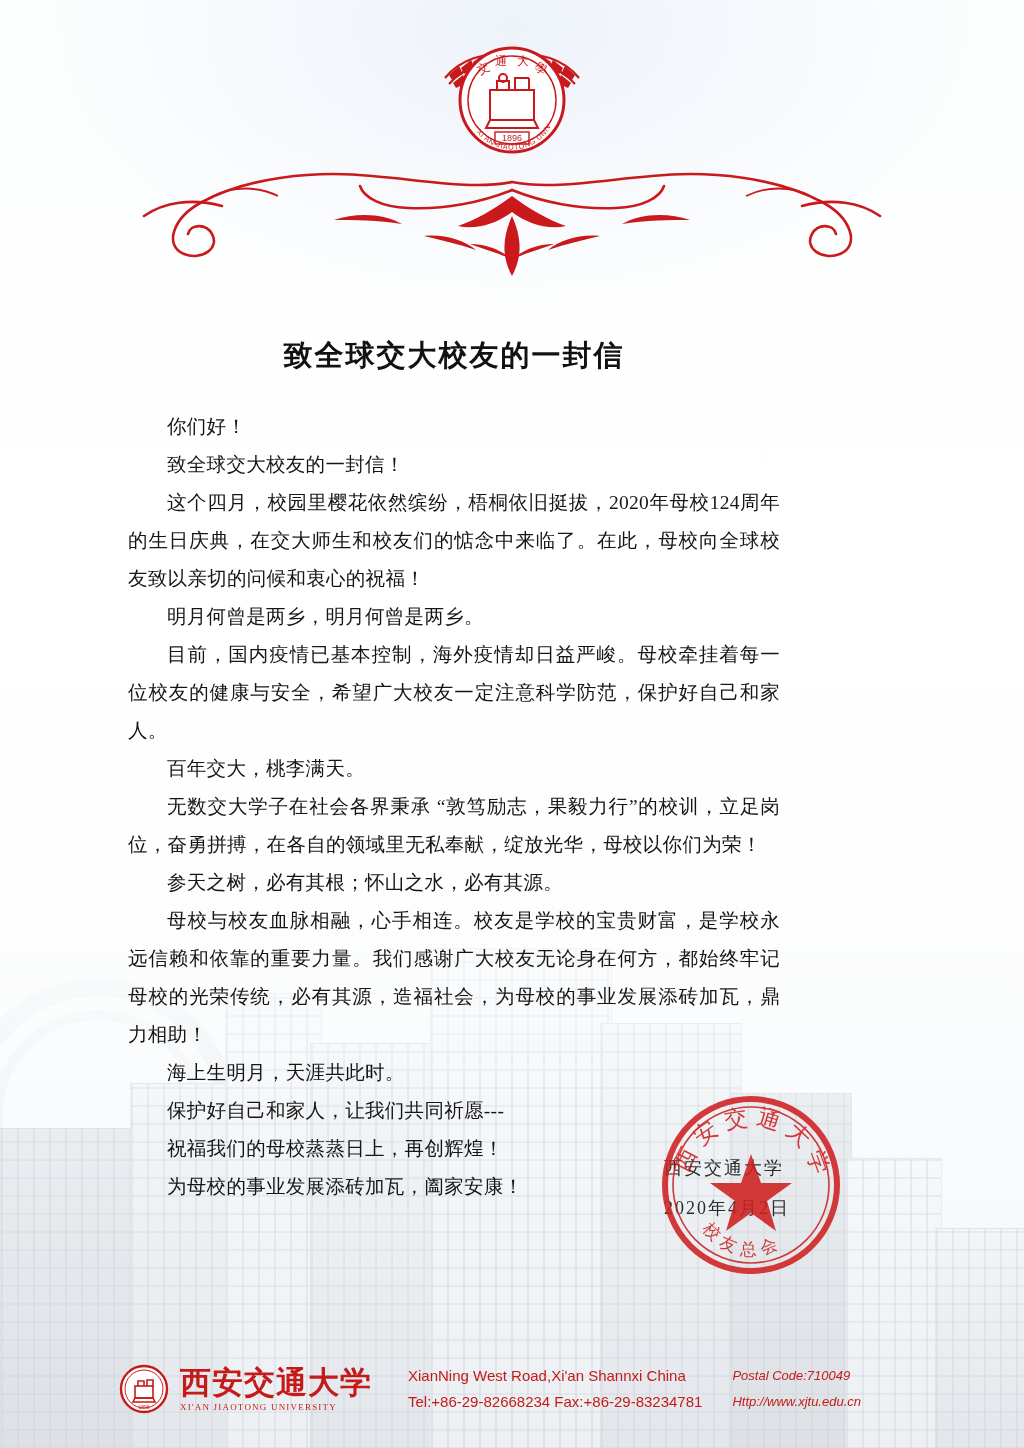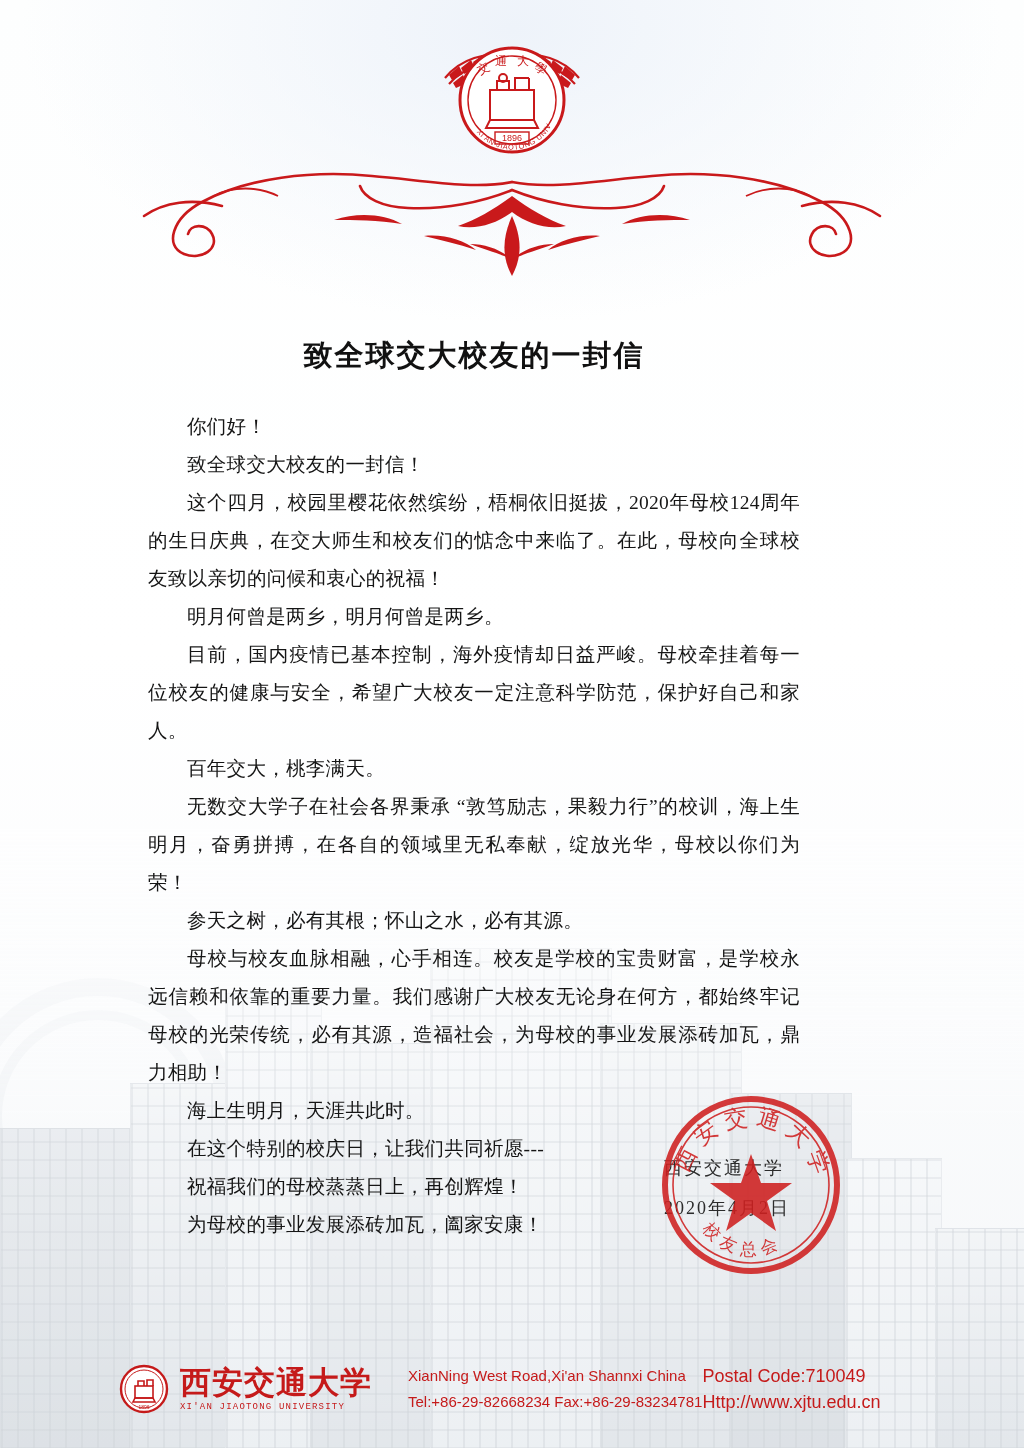--- a/index.html
+++ b/index.html
@@ -85,21 +85,20 @@
     left: 50%;
     top: 150px;
     transform: translateX(-50%);
   }
 
   
   .letter {
     position: absolute;
     left: 0; top: 300px;
     width: 908px;
-    margin-left: 20px;
   }
   .doc-title {
     text-align: center;
     font-size: 29px;
     font-weight: bold;
     letter-spacing: 2px;
     color: #111;
     margin: 36px 0 32px 0;
     font-family: "DejaVu Serif", "Liberation Serif", serif;
   }
@@ -176,34 +175,36 @@
     font-weight: bold;
     letter-spacing: 1px;
     line-height: 1;
     font-family: "DejaVu Serif","Liberation Serif",serif;
   }
   .logo-en {
     color: #c51a1a;
     font-size: 9px;
     letter-spacing: 1.2px;
     margin-top: 4px;
-    font-family: Liberation Mono, monospace;
+    font-family: Liberation Serif, serif;
   }
   .footer-contact {
     margin-left: 36px;
     color: #c51a1a;
     font-family: "Liberation Sans", sans-serif;
     font-size: 15px;
     line-height: 26px;
   }
   .footer-right {
+    margin-left: 30px;
     color: #c51a1a;
     font-family: "Liberation Sans", sans-serif;
-    font-size: 18px;
+    font-size: 13px;
     line-height: 26px;
+    font-style: italic;
   }
   .seal-text-top, .seal-text-bottom { font-family: "DejaVu Serif", serif; }
 </style>
 </head>
 <body>
 
 <div class="page">
 
   <div class="bg-photo">
     <div class="gear" style="left:-40px; top:150px; width:240px; height:240px;"></div>
@@ -329,25 +330,25 @@
 
   <div class="letter">
     <div class="doc-title">致全球交大校友的一封信</div>
     <div class="body-text">
       <p>你们好！</p>
       <p>致全球交大校友的一封信！</p>
       <p>这个四月，校园里樱花依然缤纷，梧桐依旧挺拔，2020年母校124周年的生日庆典，在交大师生和校友们的惦念中来临了。在此，母校向全球校友致以亲切的问候和衷心的祝福！</p>
       <p>明月何曾是两乡，明月何曾是两乡。</p>
       <p>目前，国内疫情已基本控制，海外疫情却日益严峻。母校牵挂着每一位校友的健康与安全，希望广大校友一定注意科学防范，保护好自己和家人。</p>
       <p>百年交大，桃李满天。</p>
-      <p>无数交大学子在社会各界秉承 “敦笃励志，果毅力行”的校训，海上生明月，奋勇拼搏，在各自的领域里无私奉献，绽放光华，母校以你们为荣！</p>
+      <p>无数交大学子在社会各界秉承 “敦笃励志，果毅力行”的校训，立足岗位，奋勇拼搏，在各自的领域里无私奉献，绽放光华，母校以你们为荣！</p>
       <p>参天之树，必有其根；怀山之水，必有其源。</p>
       <p>母校与校友血脉相融，心手相连。校友是学校的宝贵财富，是学校永远信赖和依靠的重要力量。我们感谢广大校友无论身在何方，都始终牢记母校的光荣传统，必有其源，造福社会，为母校的事业发展添砖加瓦，鼎力相助！</p>
       <p>海上生明月，天涯共此时。</p>
-      <p>在这个特别的校庆日，让我们共同祈愿---</p>
+      <p>保护好自己和家人，让我们共同祈愿---</p>
       <p>祝福我们的母校蒸蒸日上，再创辉煌！</p>
       <p>为母校的事业发展添砖加瓦，阖家安康！</p>
     </div>
   </div>
 
   <div class="seal-wrap">
     <div class="sign-lines">
       <div>西安交通大学</div>
       <div>2020年4月2日</div>
     </div>

